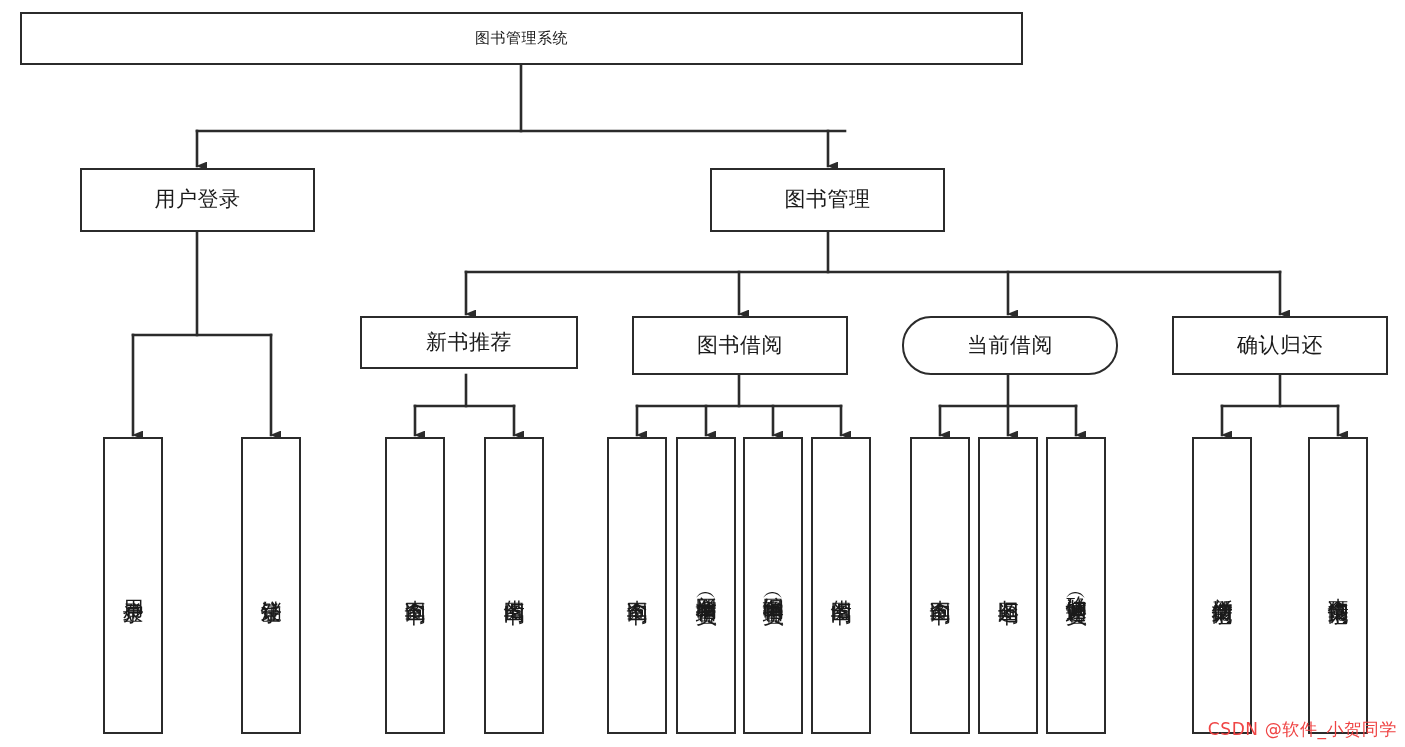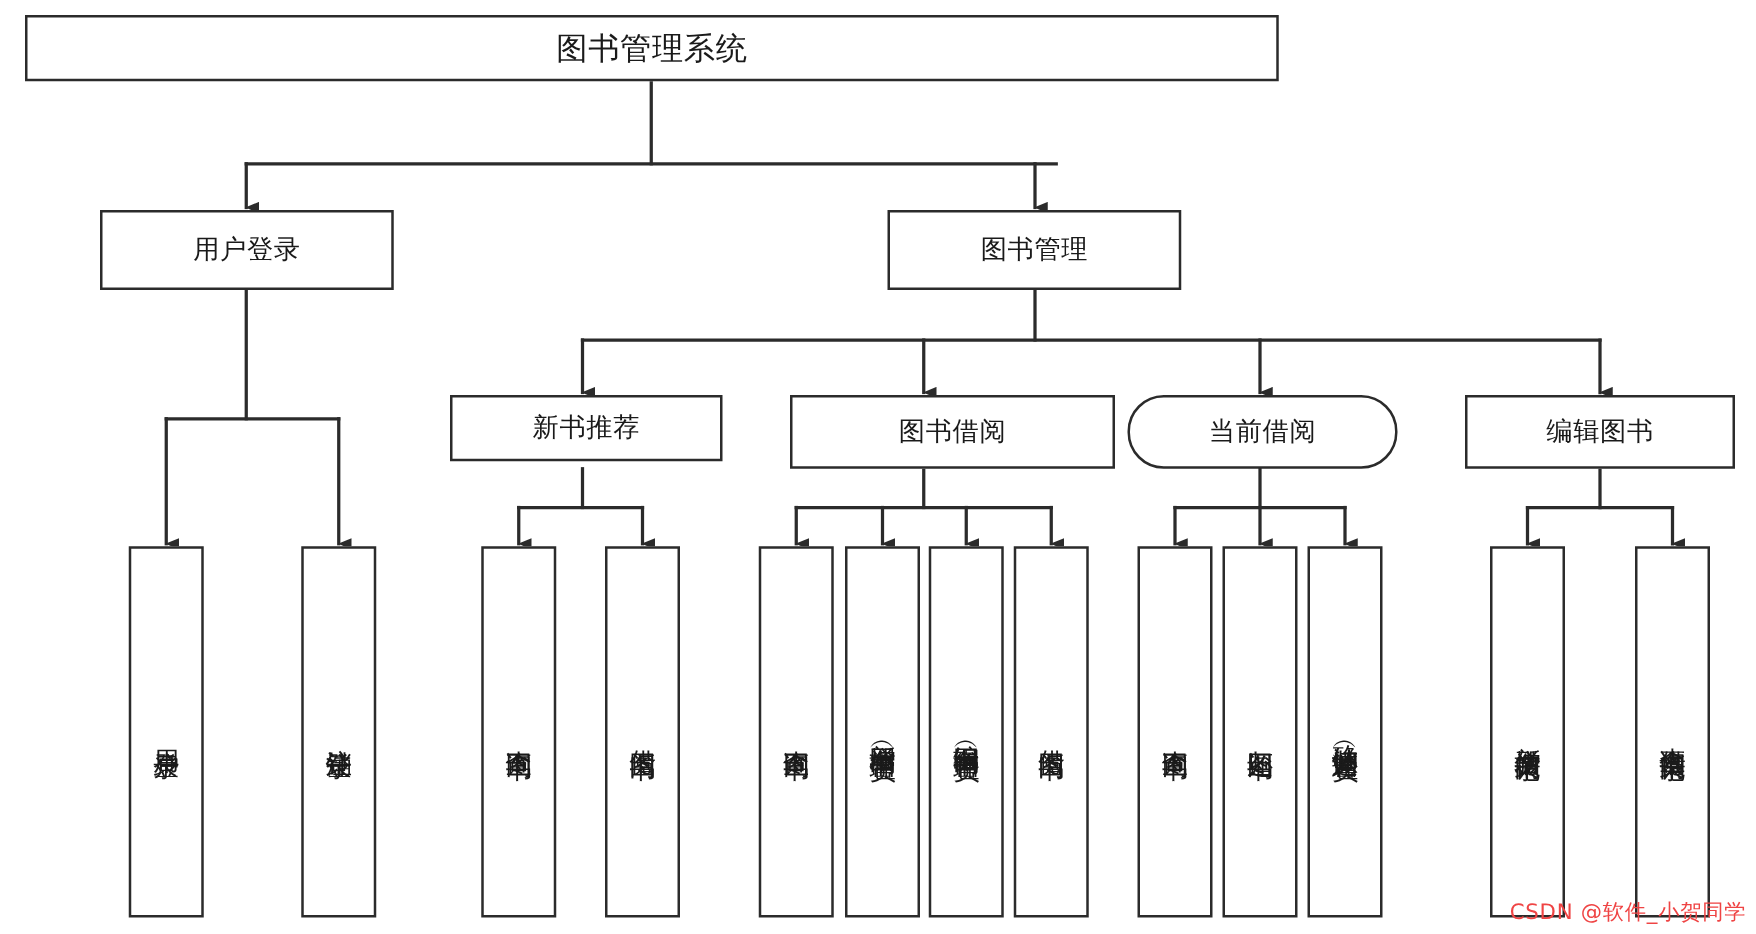--- a/index.html
+++ b/index.html
@@ -38,21 +38,21 @@
   .node .label {
     display: block;
     text-align: center;
     line-height: 1.12;
     letter-spacing: 0.5px;
   }
   .node.horiz .label {
     font-size: 21px;
   }
   .node.title .label {
-    font-size: 25px;
+    font-size: 15px;
   }
   .node.vert {
     align-items: center;
     justify-content: center;
   }
   .node.vert .label {
     writing-mode: vertical-rl;
     text-orientation: upright;
     font-size: 21px;
     line-height: 1.16;
@@ -133,28 +133,28 @@
   <div class="node horiz" style="left:80px; top:168px; width:235px; height:64px;">
     <span class="label">用户登录</span>
   </div>
   <div class="node horiz" style="left:710px; top:168px; width:235px; height:64px;">
     <span class="label">图书管理</span>
   </div>
 
   <div class="node horiz" style="left:360px; top:316px; width:218px; height:53px;">
     <span class="label">新书推荐</span>
   </div>
-  <div class="node horiz" style="left:632px; top:316px; width:260px; height:59px;">
+  <div class="node horiz" style="left:632px; top:316px; width:216px; height:59px;">
     <span class="label">图书借阅</span>
   </div>
   <div class="node horiz" style="left:902px; top:316px; width:216px; height:59px;border-radius:29px;">
     <span class="label">当前借阅</span>
   </div>
   <div class="node horiz" style="left:1172px; top:316px; width:216px; height:59px;">
-    <span class="label">编辑图书</span>
+    <span class="label">确认归还</span>
   </div>
 
   <div class="node vert" style="left:103px; top:437px; width:60px; height:297px;">
     <span class="label">用户登录</span>
   </div>
   <div class="node vert" style="left:241px; top:437px; width:60px; height:297px;">
     <span class="label">注销登录</span>
   </div>
 
   <div class="node vert" style="left:385px; top:437px; width:60px; height:297px;">

